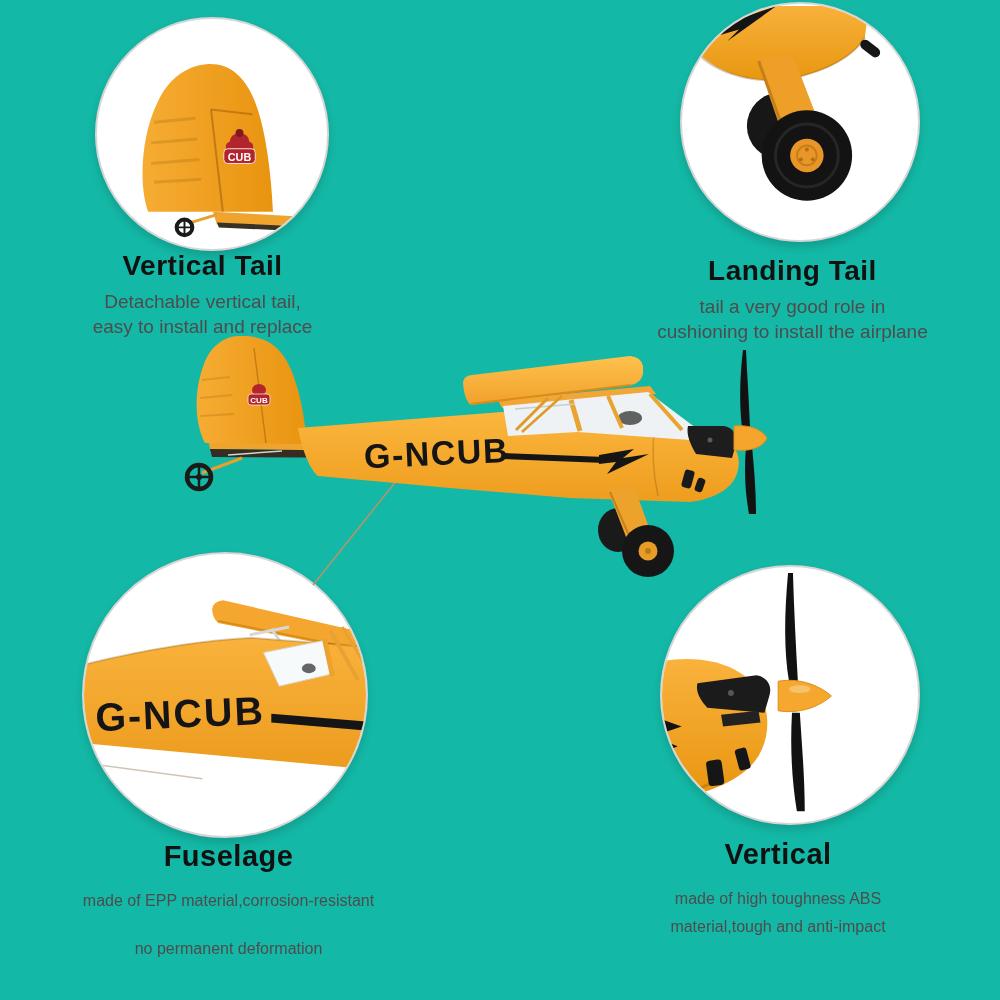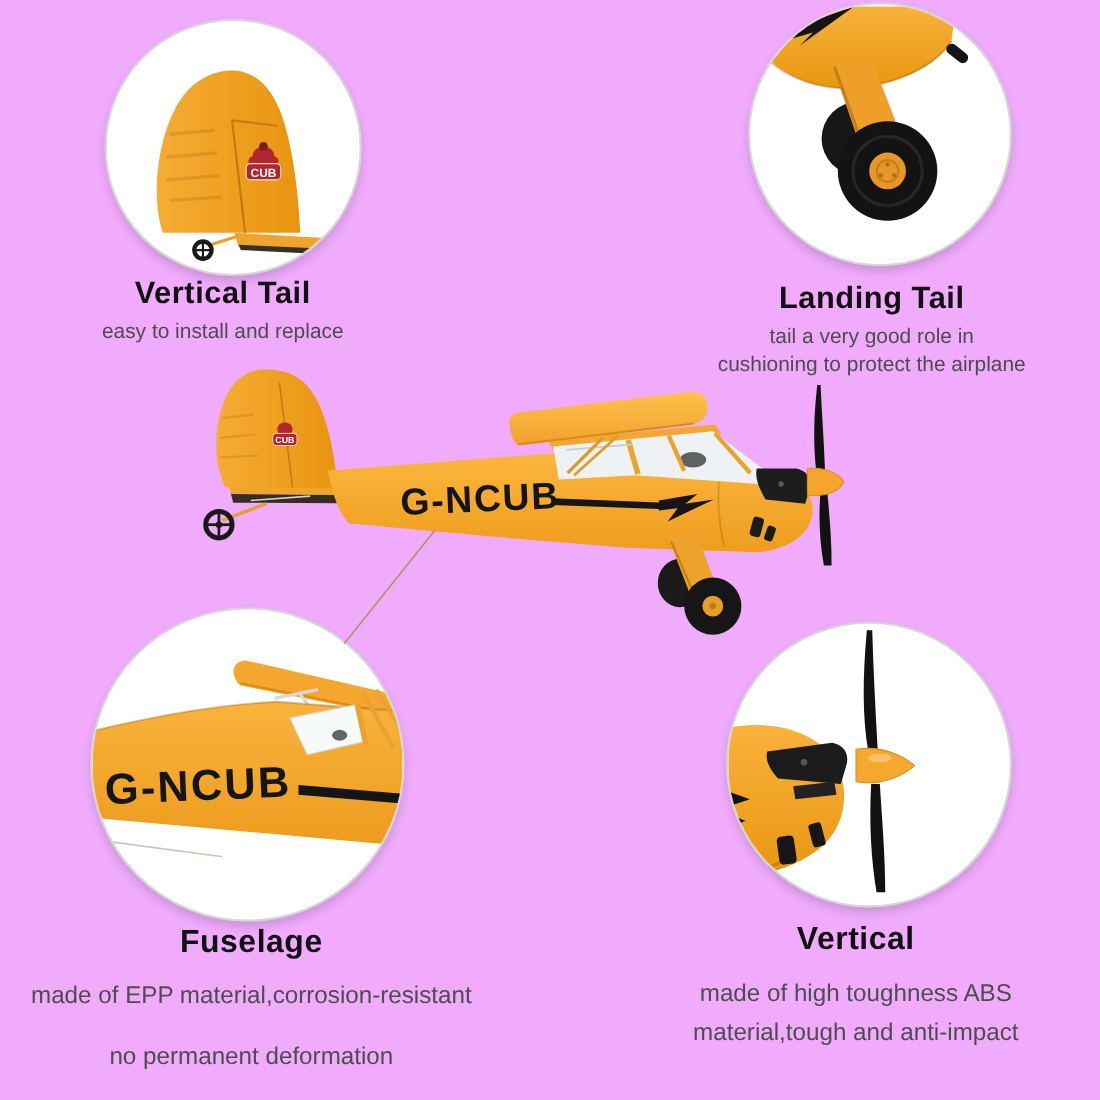--- a/index.html
+++ b/index.html
@@ -1,32 +1,32 @@
 <!DOCTYPE html>
 <html><head>
 <meta charset="utf-8">
 <style>
   html,body{margin:0;padding:0;background:#fff;}
   #stage{
-    position:relative;width:1000px;height:1000px;background:#f0abfc;overflow:hidden;
+    position:relative;width:1000px;height:1000px;background:#14b8a6;overflow:hidden;
     font-family:"Liberation Sans", sans-serif;
   }
   .circle{
     position:absolute;border-radius:50%;background:#ffffff;
     border:2px solid #d6d6d6;box-sizing:border-box;
     box-shadow:0 5px 9px rgba(0,0,0,0.14);
     overflow:hidden;z-index:1;
   }
   .circle svg{display:block;width:100%;height:100%;}
   #plane-layer{position:absolute;left:150px;top:330px;z-index:2;}
   .callout{position:absolute;text-align:center;z-index:3;color:#111;}
   .callout h2{margin:0 0 9px 0;font-size:28px;font-weight:700;letter-spacing:.5px;color:#111111;}
   .callout.big h2{font-size:29px;margin:0 0 19px 0;}
   .callout p{margin:3px 0 0 0;font-size:19px;line-height:1.18;color:#4d4d4d;}
-  .callout.big p{font-size:22px;}
+  .callout.big p{font-size:16px;}
   .callout.fus p + p{margin-top:29px;}
   .callout.prop p + p{margin-top:9px;}
   text{font-family:"Liberation Sans", sans-serif;}
 </style>
 </head>
 <body>
 
 <div id="stage">
 
   <div class="circle" style="left:95px;top:17px;width:234px;height:234px;">
@@ -259,27 +259,28 @@
       <polygon points="458,160 484,156 502,206 478,212" fill="#EDA22C"></polygon>
       <line x1="460" y1="162" x2="481" y2="210" stroke="rgba(120,70,0,0.35)" stroke-width="2"></line>
       <circle cx="498" cy="221" r="26" fill="#161616"></circle>
       <circle cx="498" cy="221" r="9.5" fill="#E89E26"></circle>
       <circle cx="498" cy="221" r="3" fill="#b87d18"></circle>
     </g>
   </svg>
 
   <div class="callout" style="left:20px;top:250px;width:365px;">
     <h2>Vertical Tail</h2>
+    <p>Detachable vertical tail,</p>
     <p>easy to install and replace</p>
   </div>
 
   <div class="callout" style="left:590px;top:255px;width:405px;">
     <h2>Landing Tail</h2>
     <p>tail a very good role in</p>
-    <p>cushioning to protect the airplane</p>
+    <p>cushioning to install the airplane</p>
   </div>
 
   <div class="callout big fus" style="left:26px;top:840px;width:405px;">
     <h2>Fuselage</h2>
     <p>made of EPP material,corrosion-resistant</p>
     <p>no permanent deformation</p>
   </div>
 
   <div class="callout big prop" style="left:593px;top:838px;width:370px;">
     <h2>Vertical</h2>

